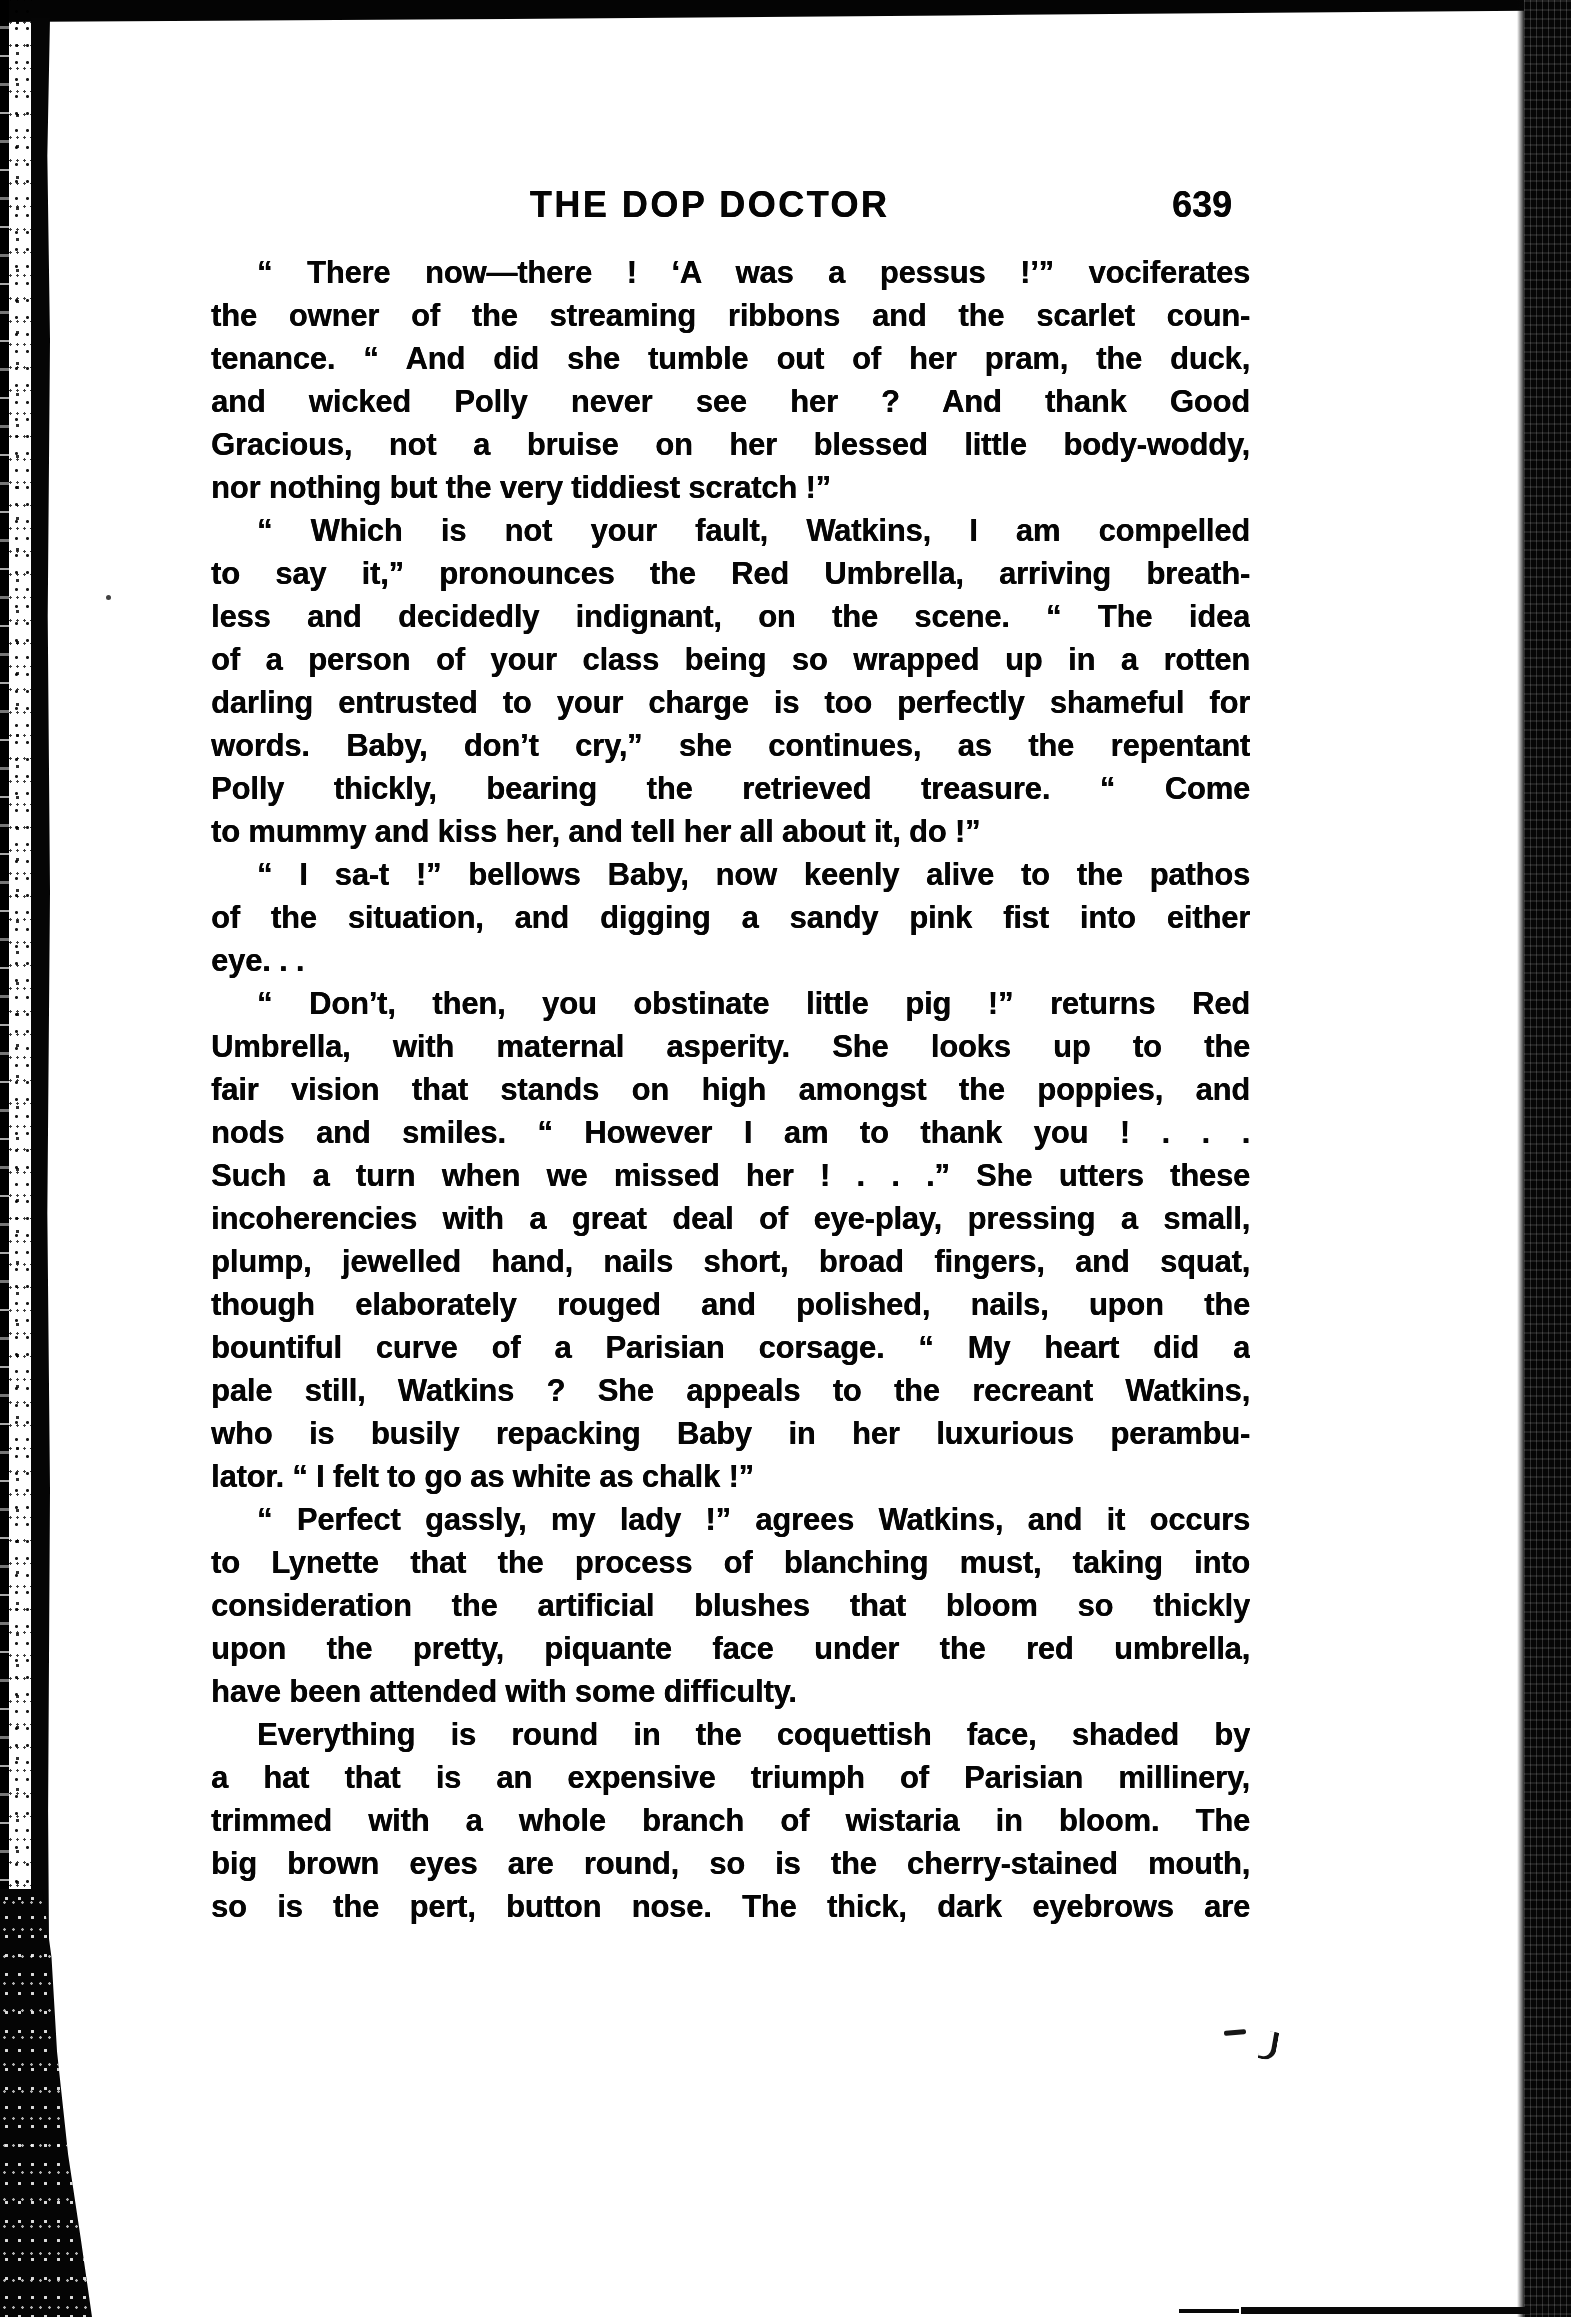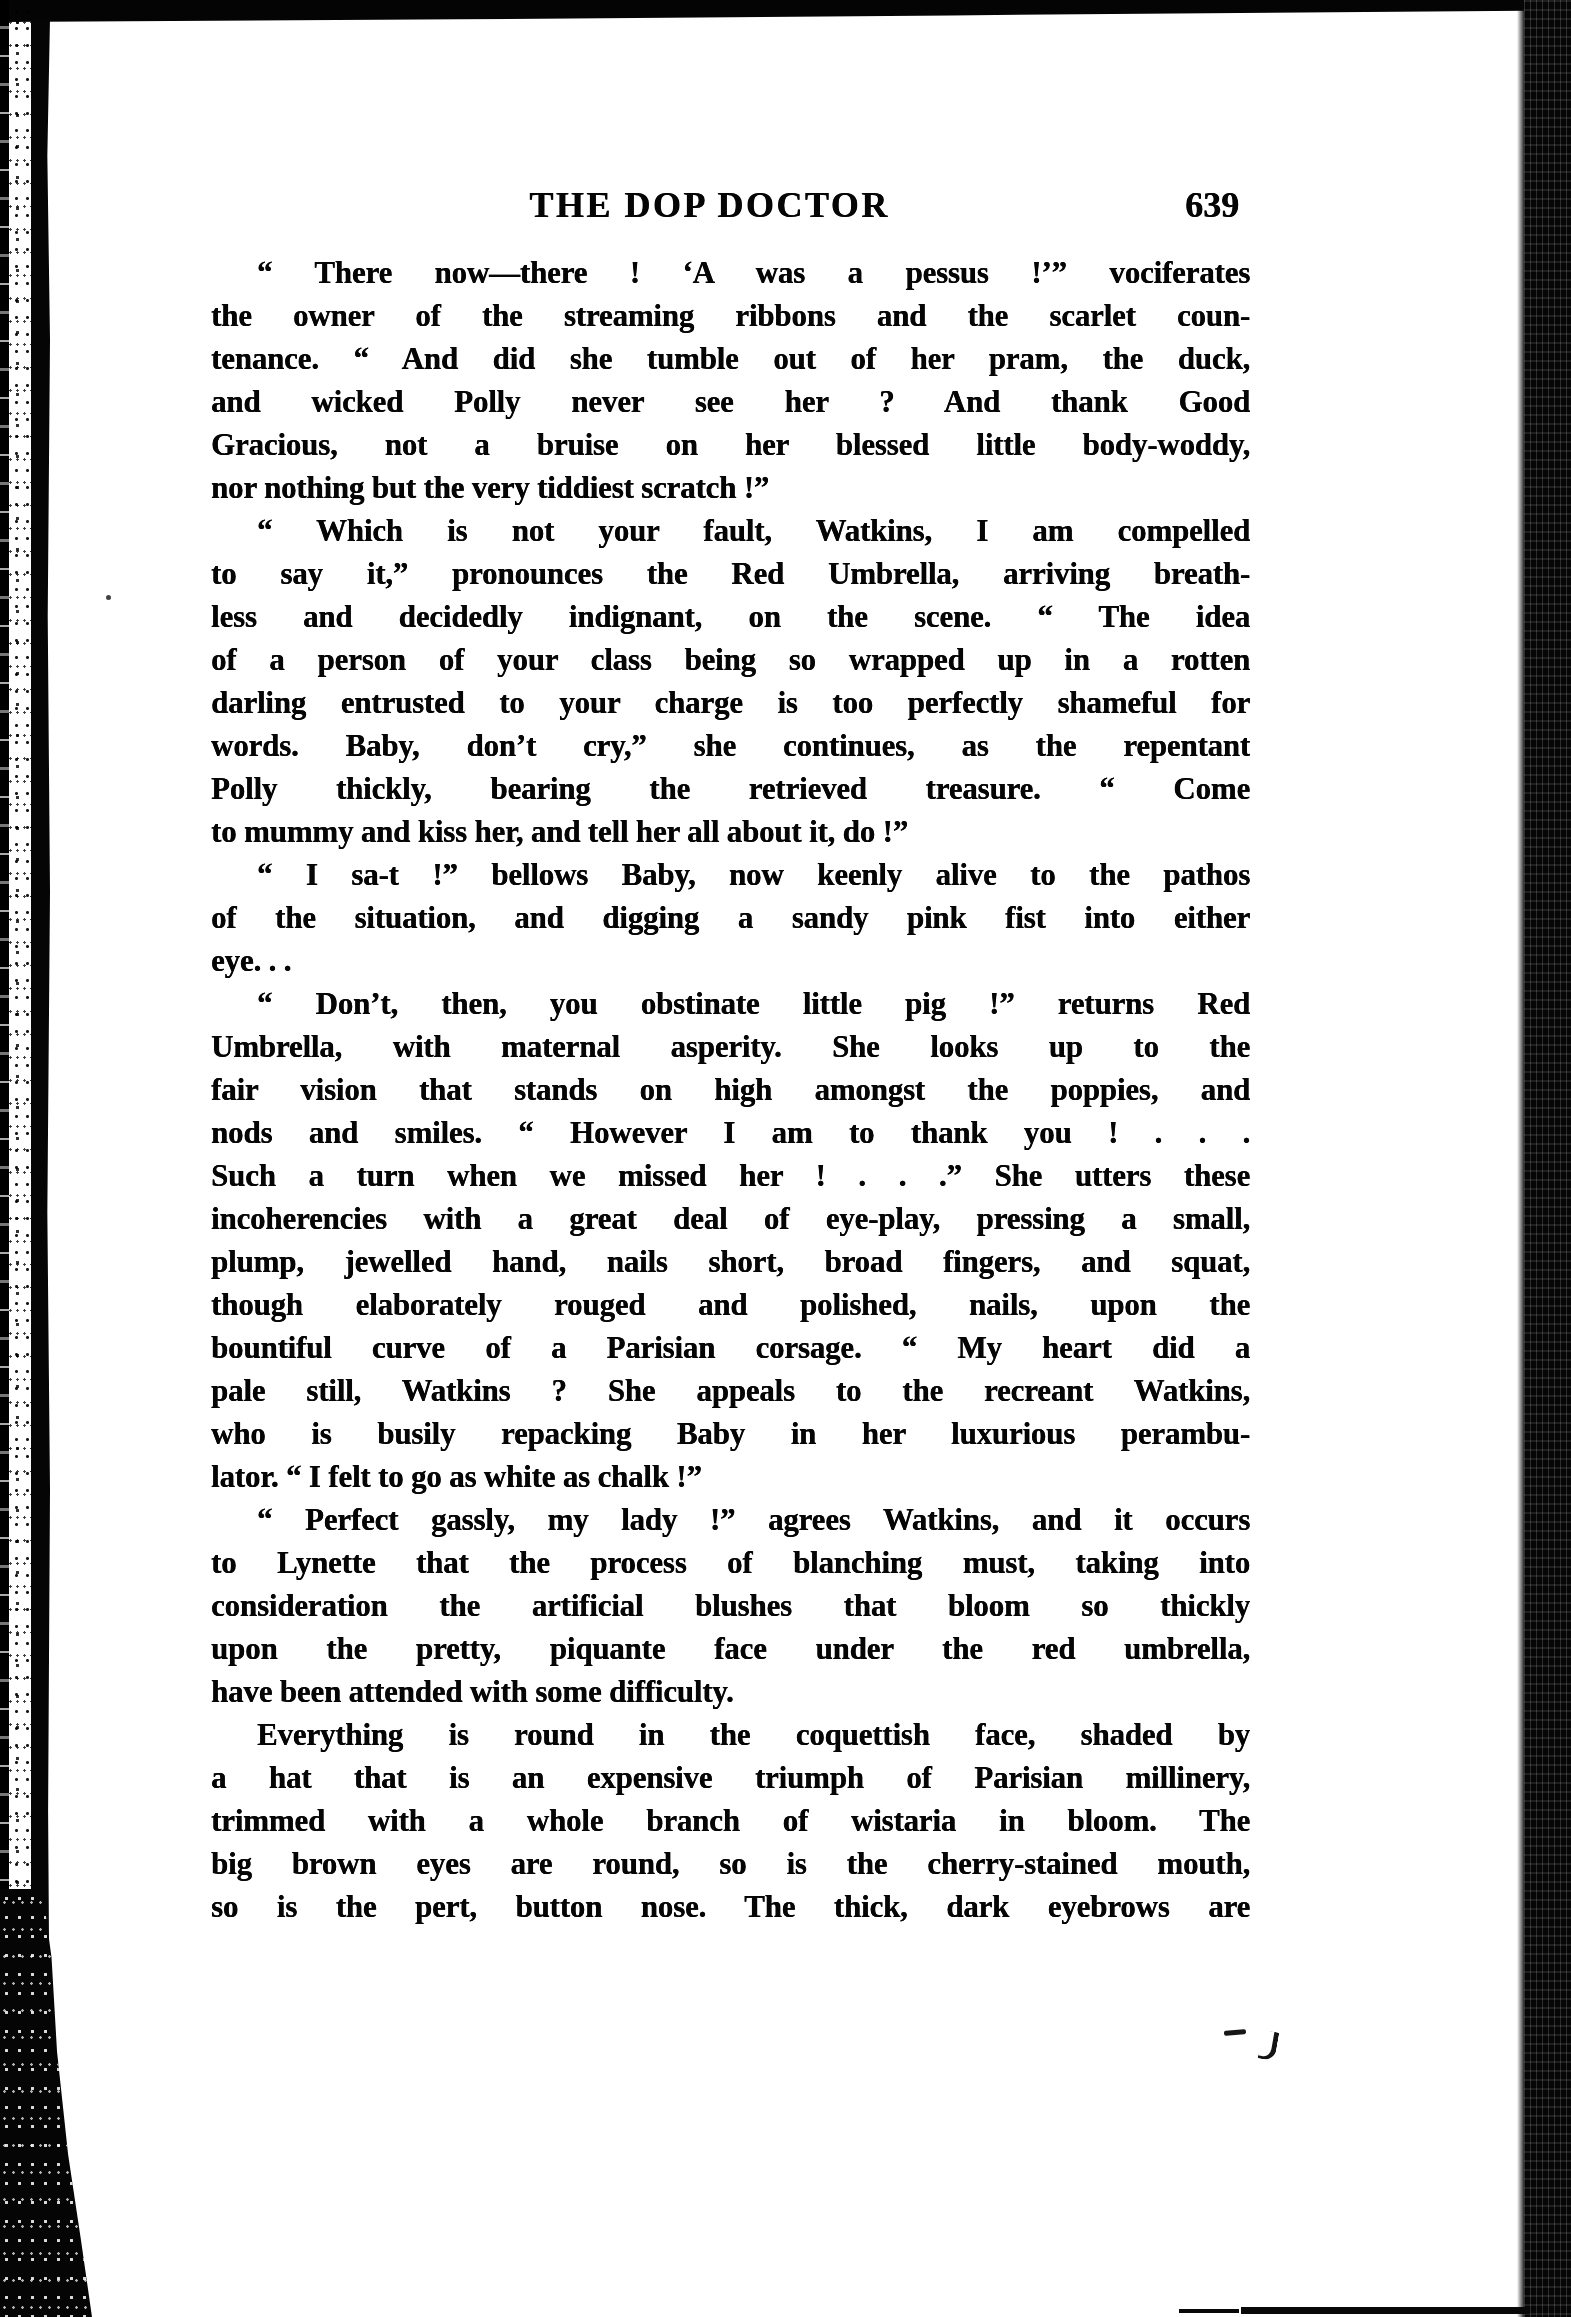--- a/index.html
+++ b/index.html
@@ -2,21 +2,21 @@
 <html><head>
 <meta charset="utf-8">
 <style>
   html, body { margin: 0; padding: 0; background: #fff; }
   .page {
     position: relative;
     width: 1571px;
     height: 2317px;
     background: #ffffff;
     overflow: hidden;
-    font-family: Liberation Serif, serif;
+    font-family: Liberation Sans, sans-serif;
     color: #050505;
   }
 
   
   .scan { position: absolute; pointer-events: none; }
 
   .top-bar {
     left: 0; top: 0; width: 1534px; height: 22px;
     background: #040404;
     clip-path: polygon(0 0, 100% 0, 100% 48%, 62% 70%, 30% 88%, 0 100%);
@@ -87,21 +87,21 @@
   
   .header {
     position: absolute; left: 169px; top: 185px; width: 1081px; height: 42px;
   }
   .running-title {
     text-align: center; font-size: 36px; font-weight: 700;
     letter-spacing: 2.5px; line-height: 40px;
     text-shadow: 0.4px 0 0 currentColor;
   }
   .page-number {
-    position: absolute; right: 11px; top: 0;
+    position: absolute; right: 18px; top: 0;
     font-size: 36px; font-weight: 700; line-height: 40px;
     text-shadow: 0.4px 0 0 currentColor;
   }
 
   
   .body-text {
     position: absolute; left: 169px; top: 251px; width: 1081px;
     font-size: 31px; font-weight: 700; line-height: 43px;
     letter-spacing: -0.2px;
     text-shadow: 0.3px 0 0 currentColor;

